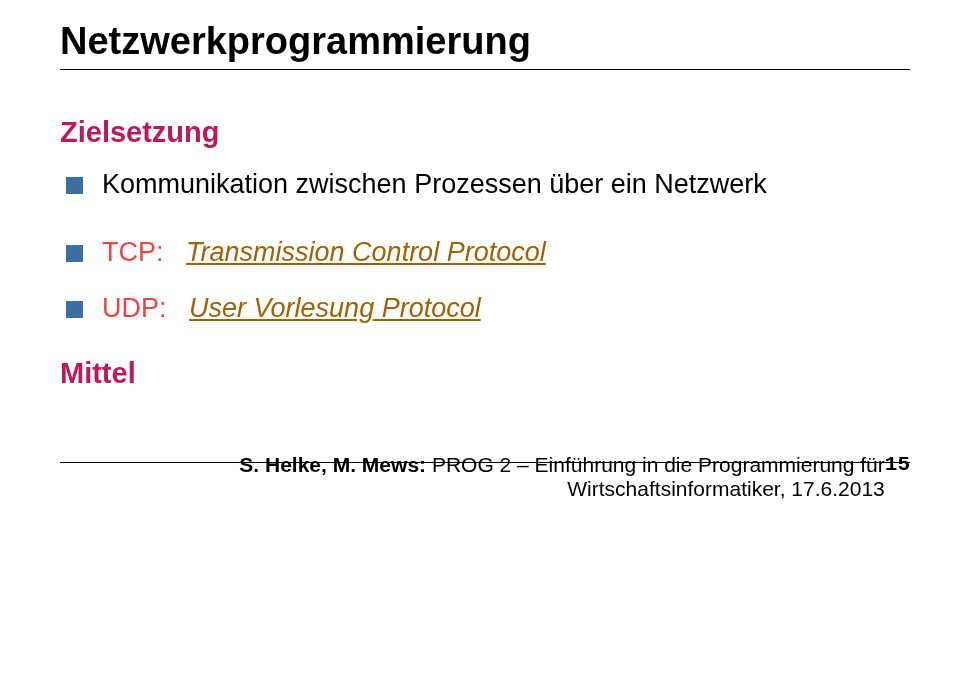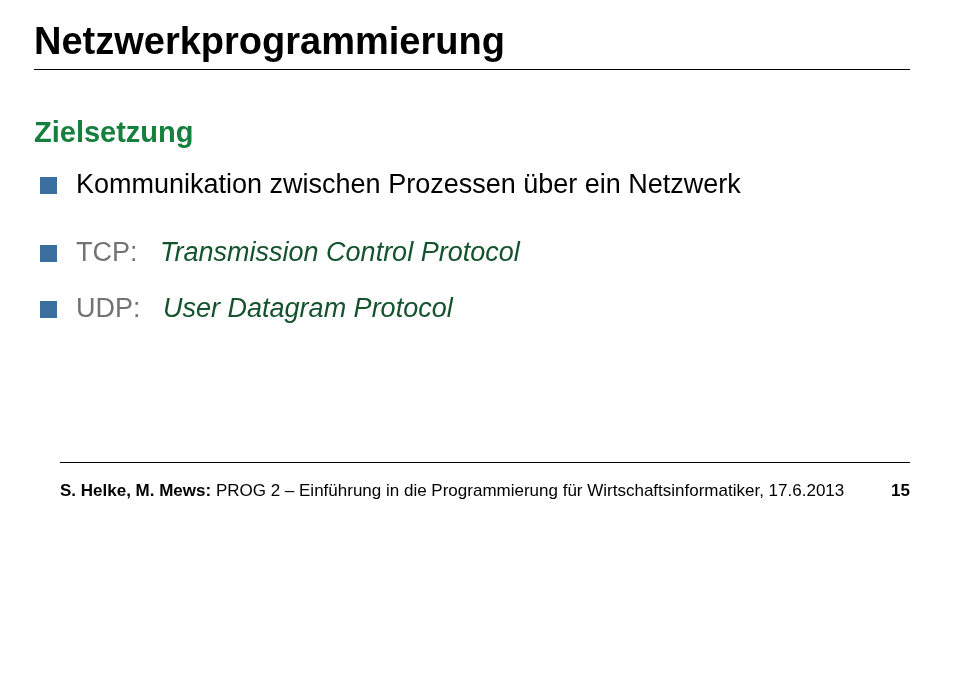--- a/index.html
+++ b/index.html
@@ -11,36 +11,36 @@
     font-family: "Helvetica Neue", Helvetica, Arial, sans-serif;
     color: #000;
     background: #fff;
     overflow: hidden;
   }
   .slide {
     position: relative;
     width: 960px;
     height: 527px;
     box-sizing: border-box;
-    padding: 20px 50px 30px 34px;
+    padding: 20px 50px 30px 60px;
   }
   .title {
     font-size: 38px;
     font-weight: 700;
     margin: 0 0 6px 0;
   }
   .title-rule {
     border: none;
     border-top: 1.5px solid #000;
     margin: 0 0 46px 0;
   }
   .section-head {
     font-size: 29px;
     font-weight: 700;
-    color: #15803d;
+    color: #be185d;
     margin: 0 0 14px 0;
   }
   ul.bullets {
     list-style: none;
     margin: 0 0 28px 0;
     padding: 0 0 0 42px;
   }
   ul.bullets > li {
     position: relative;
     font-size: 27px;
@@ -49,22 +49,22 @@
   }
   ul.bullets > li::before {
     content: "";
     position: absolute;
     left: -36px;
     top: 12px;
     width: 17px;
     height: 17px;
     background: #3b6fa0;
   }
-  .proto-label { color: #737373; }
-  .proto-name  { color: #14532d; font-style: italic; }
+  .proto-label { color: #ef4444; }
+  .proto-name  { color: #a16207; font-style: italic; text-decoration: underline; }
   .sub {
     display: block;
     padding-left: 74px;
     font-size: 27px;
     line-height: 1.45;
     margin-top: 2px;
   }
   .arrow {
     display: inline-block;
     transform: translateY(1px);
@@ -77,27 +77,28 @@
     right: 50px;
     bottom: 56px;
     border: none;
     border-top: 1px solid #000;
   }
   .footer {
     position: absolute;
     left: 60px;
     right: 50px;
     bottom: 26px;
-    font-size: 17px;
+    font-size: 21px;
     display: flex;
     justify-content: space-between;
     color: #000;
+    text-align: right;
   }
   .footer .fl b { font-weight: 700; }
-  .footer .pageno { font-weight: 700; }
+  .footer .pageno { font-weight: 700; font-family: Liberation Mono, monospace; }
 </style>
 </head>
 <body>
 
 <div class="slide">
 
   <h1 class="title">Netzwerkprogrammierung</h1>
   <hr class="title-rule">
 
   <div class="section-head">Zielsetzung</div>
@@ -109,25 +110,26 @@
 
   <ul class="bullets">
     <li>
       <span class="proto-label">TCP:</span>
       <span>&nbsp;</span>
       <span class="proto-name">Transmission Control Protocol</span>
     </li>
     <li>
       <span class="proto-label">UDP:</span>
       <span>&nbsp;</span>
-      <span class="proto-name">User Datagram Protocol</span>
+      <span class="proto-name">User Vorlesung Protocol</span>
     </li>
   </ul>
 
   <div class="mittel-block">
+    <div class="section-head">Mittel</div>
   </div>
 
   <hr class="footer-rule">
   <div class="footer">
     <span class="fl">
       <b>S. Helke, M. Mews:</b><span> PROG 2 – Einführung in die Programmierung für Wirtschaftsinformatiker, 17.6.2013</span>
     </span>
     <span class="pageno">15</span>
   </div>
 

